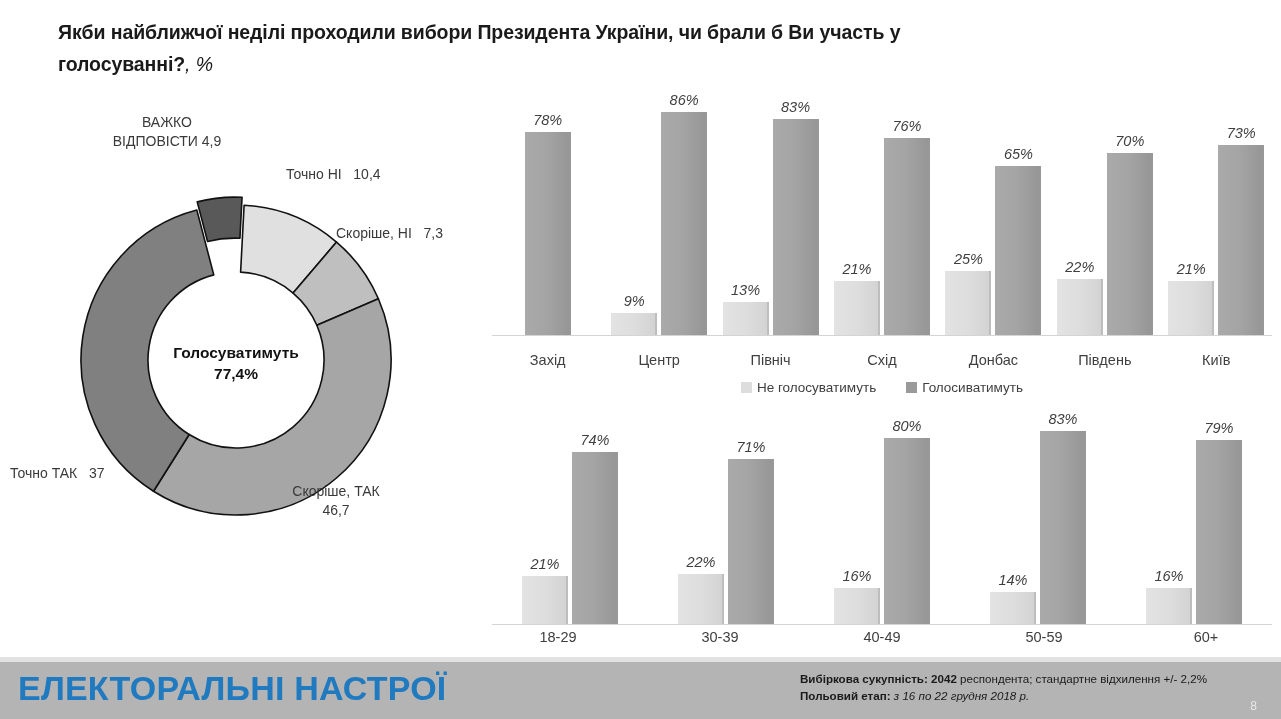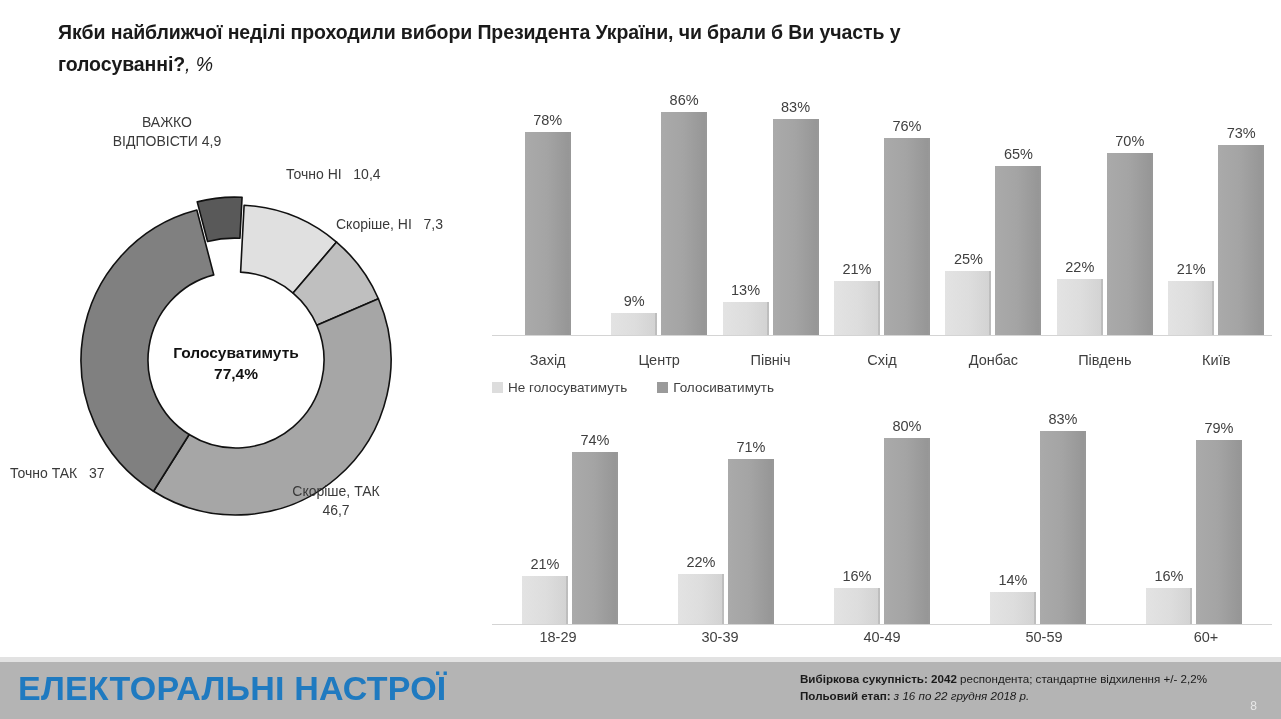--- a/index.html
+++ b/index.html
@@ -62,21 +62,21 @@
 
   .donut-label {
     position: absolute;
     font-size: 14px;
     color: #3a3a3a;
     line-height: 19px;
     white-space: pre;
   }
   #label-hard      { left: 92px;  top: 113px; text-align: center; width: 150px; }
   #label-tochno-ni { left: 286px; top: 165px; }
-  #label-skorishe-ni { left: 336px; top: 215px; }
+  #label-skorishe-ni { left: 336px; top: 224px; }
   #label-tochno-tak  { left: 10px;  top: 464px; }
   #label-skorishe-tak{ left: 276px; top: 482px; text-align: center; width: 120px; }
 
   
   .bar-chart { position: absolute; }
   #chart-region { left: 492px; top: 88px;  width: 780px; height: 290px; }
   #chart-age    { left: 492px; top: 410px; width: 780px; height: 245px; }
 
   .plot {
     position: absolute;
@@ -111,20 +111,21 @@
     position: relative;
   }
   .bar-wrap {
     position: relative;
     width: 46px;
     display: flex;
     flex-direction: column;
     justify-content: flex-end;
     align-items: flex-end;
     height: 100%;
+    font-style: italic;
   }
   .bar {
     width: 100%;
     box-sizing: border-box;
     border-right: 2px solid rgba(120,120,120,0.35);
   }
   .bar.light {
     background: linear-gradient(to right, #e3e3e3 0%, #dddddd 55%, #d3d3d3 100%);
   }
   .bar.dark {
@@ -153,20 +154,21 @@
     color: #3f3f3f;
   }
 
   
   #chart-legend {
     position: absolute;
     left: 492px;
     top: 380px;
     width: 780px;
     display: flex;
+    justify-content: center;
     gap: 30px;
     font-size: 13.5px;
     color: #3f3f3f;
   }
   .legend-item { display: flex; align-items: center; gap: 5px; }
   .legend-swatch { width: 11px; height: 11px; display: inline-block; }
   .legend-swatch.light { background: #dddddd; }
   .legend-swatch.dark  { background: #9a9a9a; }
 
   

